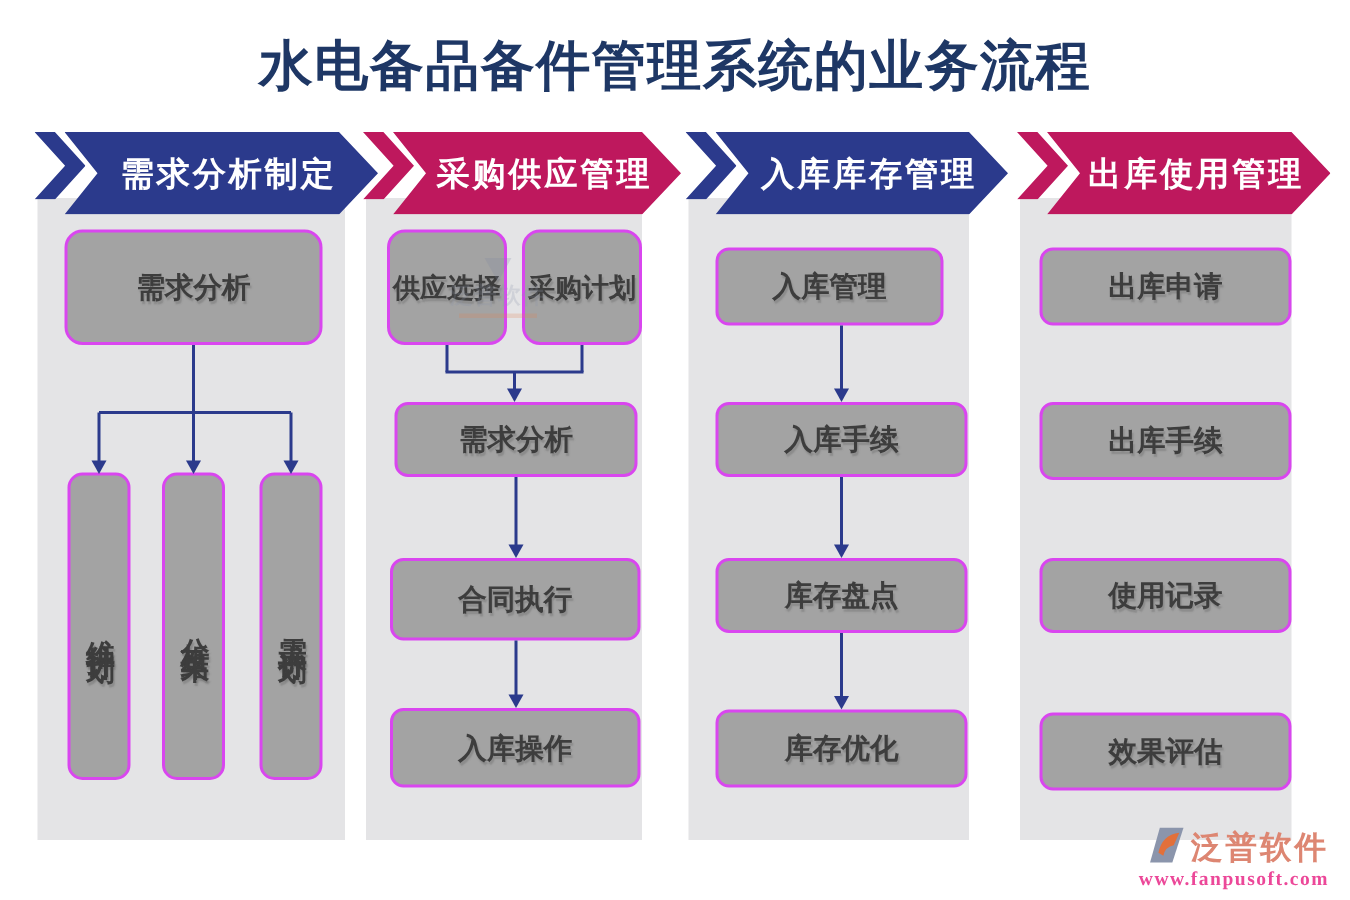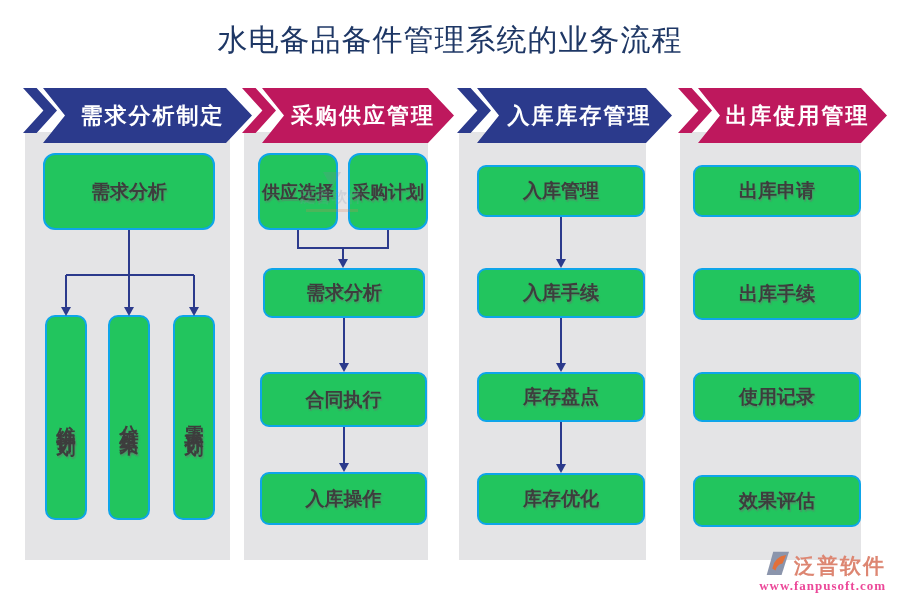--- a/index.html
+++ b/index.html
@@ -1,20 +1,20 @@
 <!DOCTYPE html>
 <html><head>
 <meta charset="utf-8">
 <style>
   html,body{margin:0;padding:0;background:#ffffff;}
   body{font-family:"Liberation Sans", sans-serif;}
   .stage{position:relative;width:900px;height:600px;background:#ffffff;overflow:hidden;}
 
   .page-title{position:absolute;left:0;top:20px;width:900px;text-align:center;
-    font-size:30px;font-weight:400;color:#1e3765;letter-spacing:1px;}
+    font-size:36px;font-weight:700;color:#1e3765;letter-spacing:1px;}
 
   .panel{position:absolute;top:132px;height:428px;background:#e4e4e6;}
   .panel.p1{left:25px;width:205px;}
   .panel.p2{left:244px;width:184px;}
   .panel.p3{left:459px;width:187px;}
   .panel.p4{left:680px;width:181px;}
 
   .banner{position:absolute;top:88px;height:45px;}
   .banner .accent{position:absolute;top:0;height:45px;width:34px;
     clip-path:polygon(0 0,40% 0,100% 50%,40% 100%,0 100%,60% 50%);}
@@ -22,21 +22,21 @@
     clip-path:polygon(0 0,calc(100% - 26px) 0,100% 50%,calc(100% - 26px) 100%,0 100%,22px 50%);
     display:flex;align-items:center;justify-content:center;
     font-size:22px;font-weight:bold;letter-spacing:2px;padding-left:10px;box-sizing:border-box;}
   .navy{background:#2b3a8c;}
   .yellow{background:#be185d;}
   .b1 .accent{left:23px;} .b1 .main{left:43px;width:209px;}
   .b2 .accent{left:242px;} .b2 .main{left:262px;width:192px;}
   .b3 .accent{left:457px;} .b3 .main{left:477px;width:195px;}
   .b4 .accent{left:678px;} .b4 .main{left:698px;width:189px;}
 
-  .pbox{position:absolute;background:#22c55e;border:2px solid #0ea5e9;border-radius:9px;
+  .pbox{position:absolute;background:#a3a3a3;border:2px solid #d946ef;border-radius:9px;
     box-sizing:border-box;display:flex;align-items:center;justify-content:center;
     font-size:19px;font-weight:bold;color:#3d3d3d;
     text-shadow:1px 2px 1px rgba(110,110,110,0.45);}
   .vbox{writing-mode:vertical-rl;text-orientation:upright;letter-spacing:4px;border-radius:10px;}
 
   .connector{position:absolute;left:0;top:0;pointer-events:none;}
   .connector line{stroke:#2b3a8c;stroke-width:2;}
   .connector polygon{fill:#2b3a8c;}
 
   .watermark{position:absolute;left:292px;top:172px;width:80px;opacity:0.22;
@@ -109,21 +109,21 @@
     <line x1="144" y1="98" x2="144" y2="116"></line>
     <line x1="53" y1="116" x2="145" y2="116"></line>
     <line x1="99" y1="116" x2="99" y2="128"></line>
       <polygon points="94,127 104,127 99,136"></polygon>
     <line x1="100" y1="186" x2="100" y2="232"></line>
       <polygon points="95,231 105,231 100,240"></polygon>
     <line x1="100" y1="295" x2="100" y2="332"></line>
       <polygon points="95,331 105,331 100,340"></polygon>
   </svg>
 
-  <div class="pbox" style="left:477px;top:165px;width:168px;height:52px;">入库管理</div>
+  <div class="pbox" style="left:477px;top:165px;width:152px;height:52px;">入库管理</div>
   <div class="pbox" style="left:477px;top:268px;width:168px;height:50px;">入库手续</div>
   <div class="pbox" style="left:477px;top:372px;width:168px;height:50px;">库存盘点</div>
   <div class="pbox" style="left:477px;top:473px;width:168px;height:52px;">库存优化</div>
 
   <svg class="connector" style="left:459px;top:132px;" width="187" height="428">
     <line x1="102" y1="85" x2="102" y2="128"></line>
       <polygon points="97,127 107,127 102,136"></polygon>
     <line x1="102" y1="186" x2="102" y2="232"></line>
       <polygon points="97,231 107,231 102,240"></polygon>
     <line x1="102" y1="290" x2="102" y2="333"></line>

